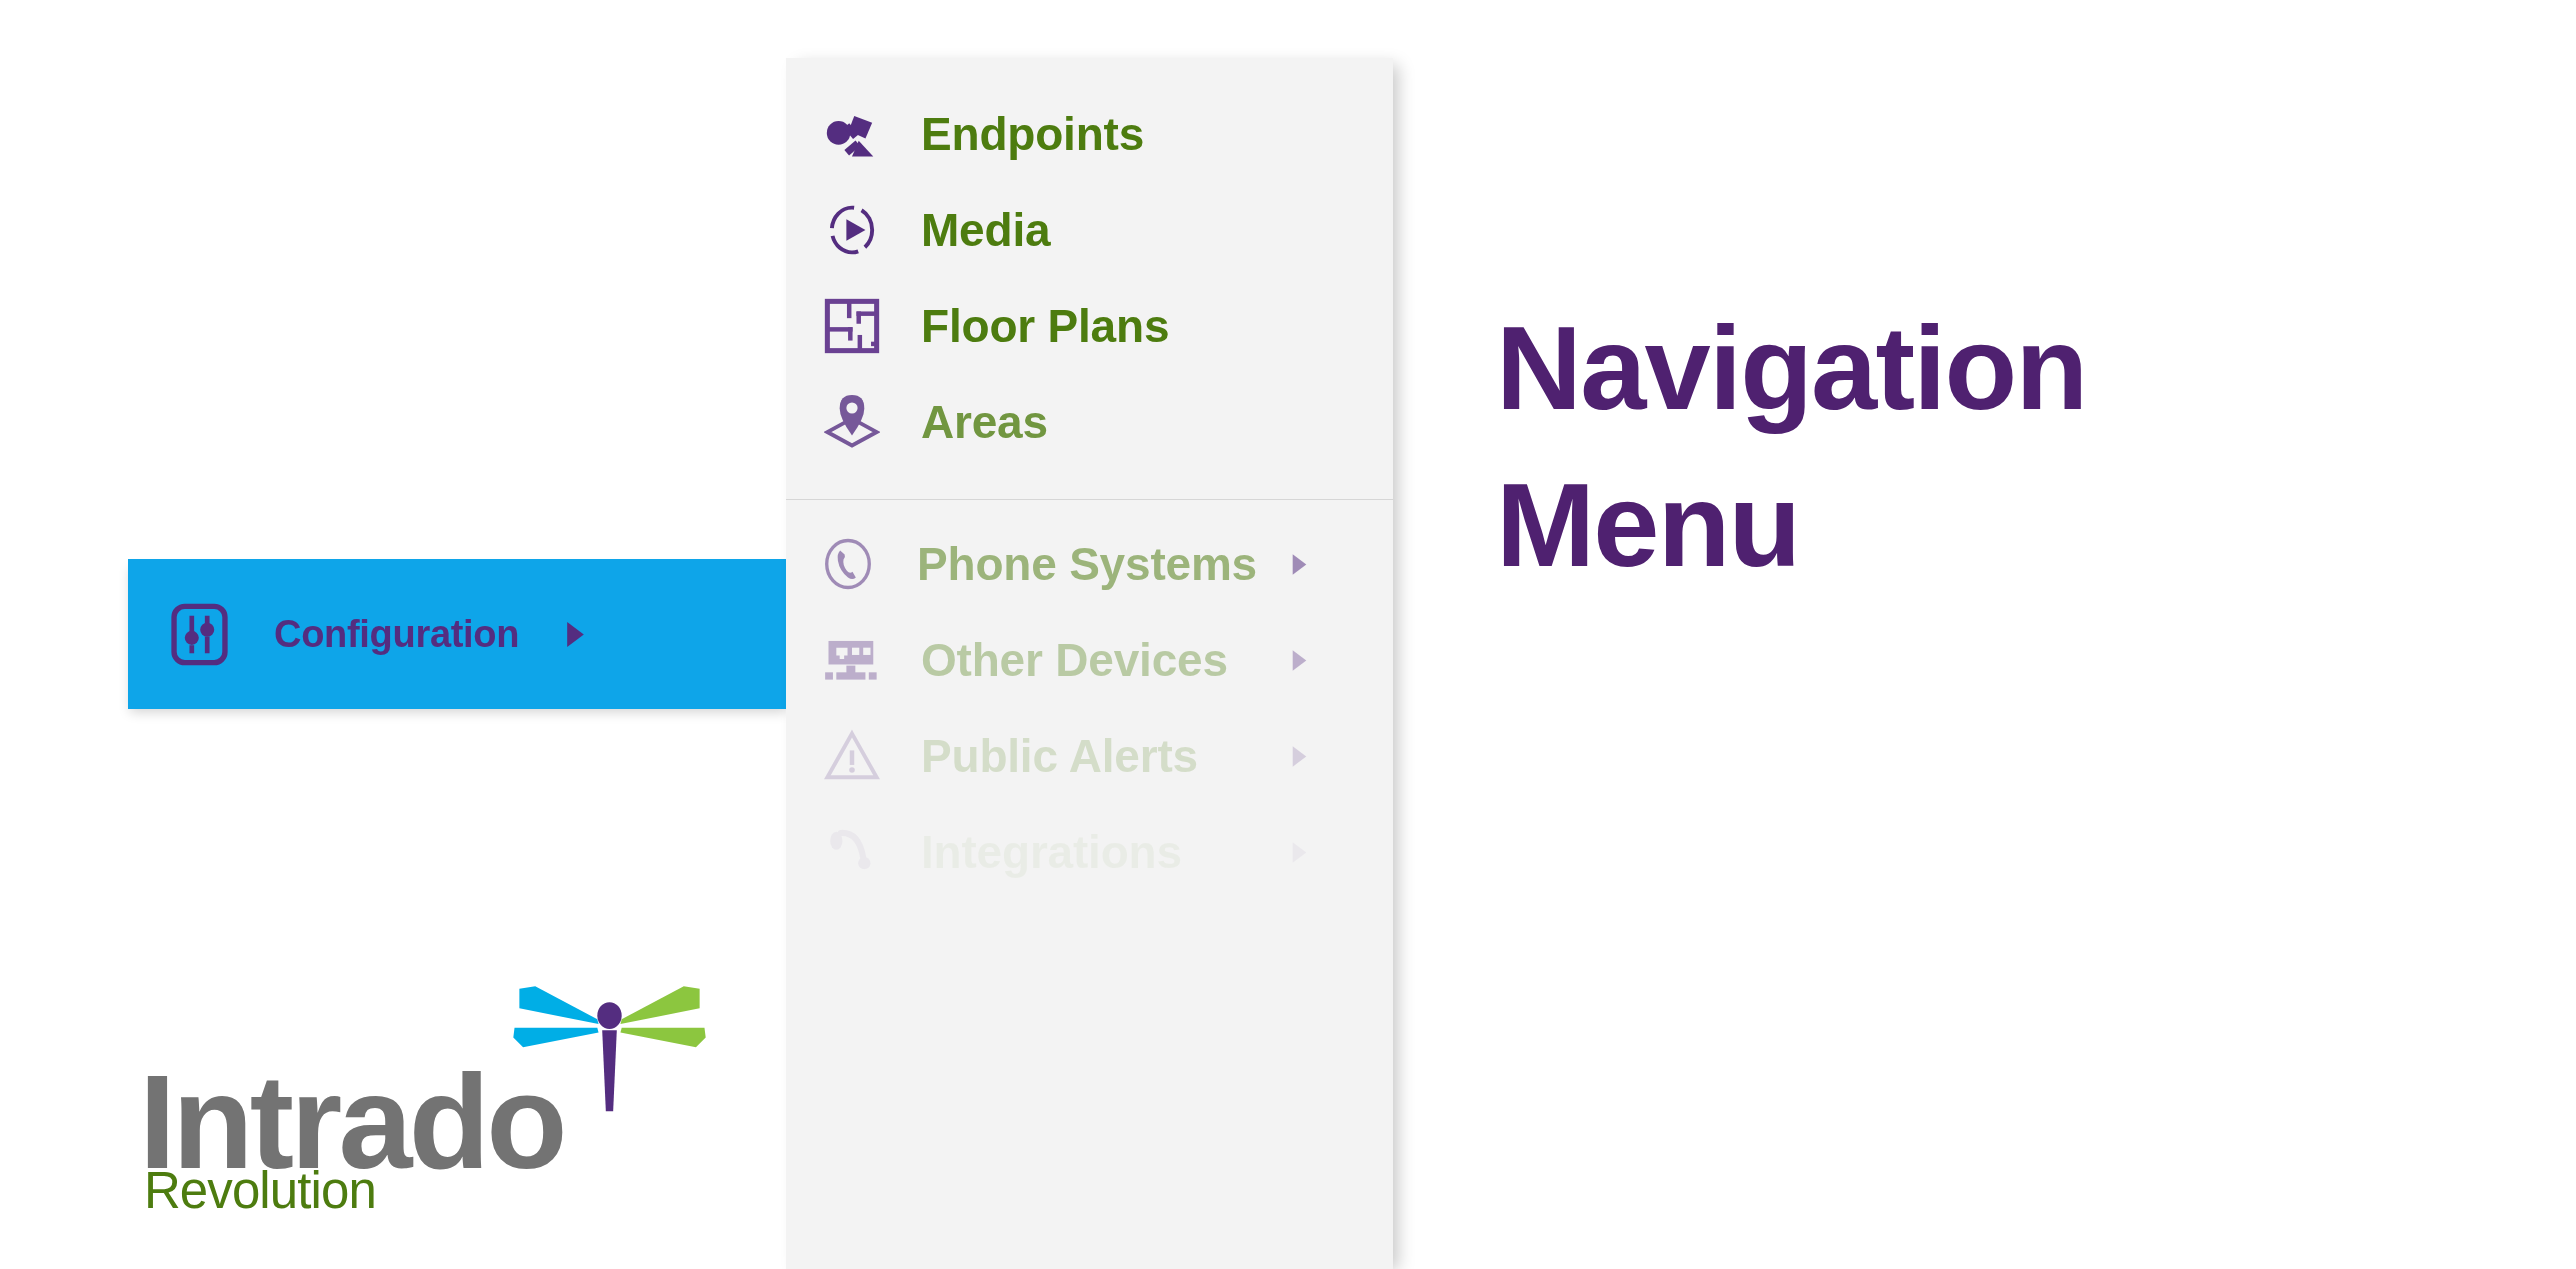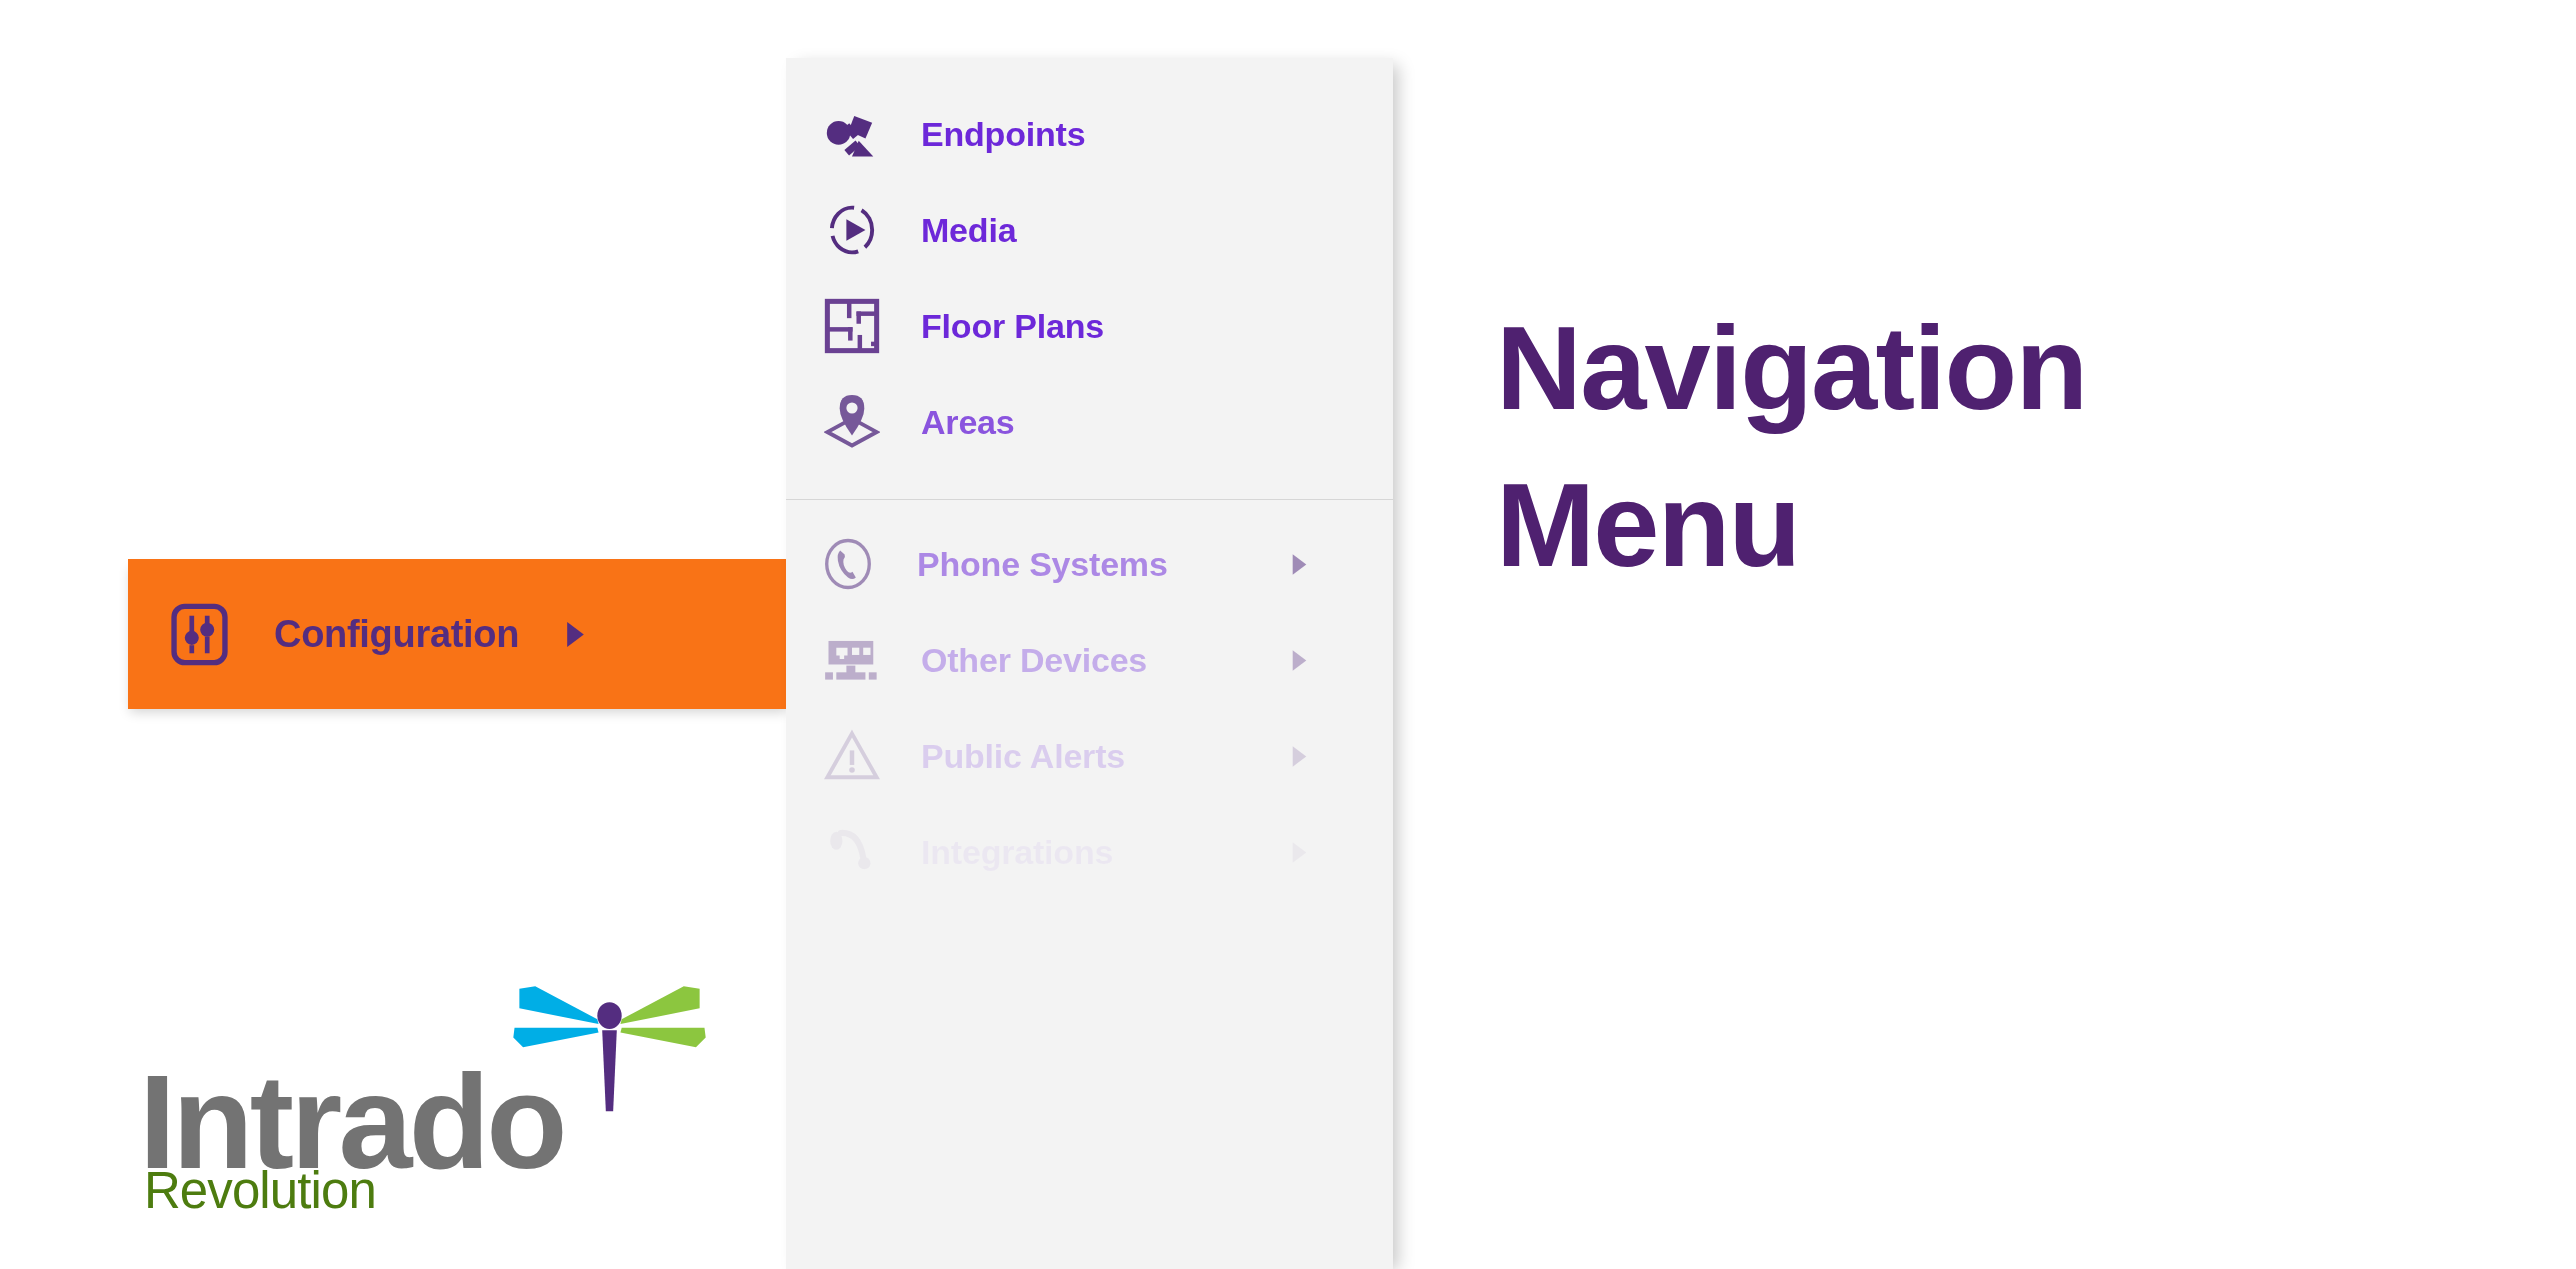--- a/index.html
+++ b/index.html
@@ -17,21 +17,21 @@
     background: #ffffff;
   }
 
   
   #config-bar {
     position: absolute;
     left: 128px;
     top: 559px;
     width: 661px;
     height: 150px;
-    background: #f97316;
+    background: #0ea5e9;
     box-shadow: 0 6.1px 11px -2.4px rgba(0,0,0,0.17);
     display: flex;
     align-items: center;
     z-index: 1;
   }
   #config-bar .cfg-icon {
     width: 67px;
     height: 67px;
     margin-left: 38px;
     flex: 0 0 auto;
@@ -79,23 +79,23 @@
     padding-left: 38px;
   }
   .menu-item .mi-icon {
     width: 56px;
     height: 56px;
     flex: 0 0 auto;
     display: block;
   }
   .menu-item .mi-label {
     margin-left: 41px;
-    font-size: 34px;
+    font-size: 46px;
     font-weight: bold;
-    color: #6d28d9;
+    color: #4d7c0f;
     letter-spacing: -0.2px;
     white-space: nowrap;
   }
   .menu-item .mi-caret {
     position: absolute;
     right: 85px;
     width: 17px;
     height: 23px;
   }
 

